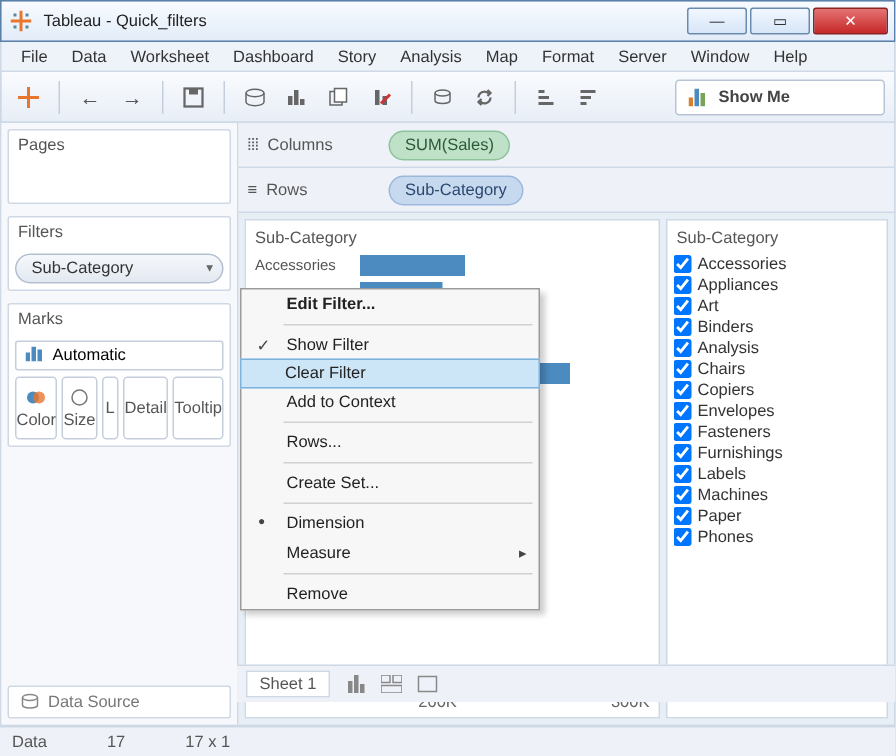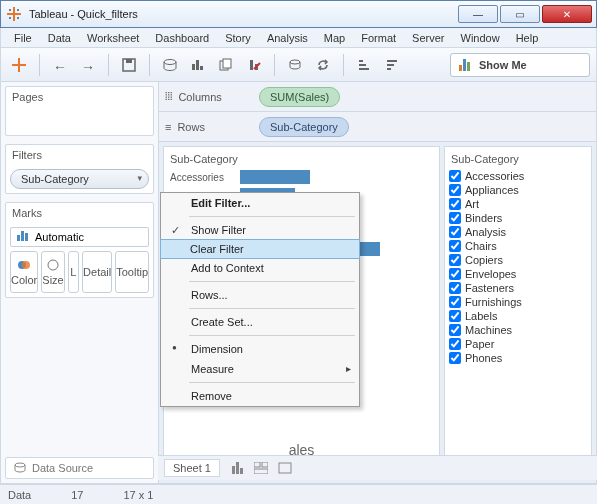--- a/index.html
+++ b/index.html
@@ -64,21 +64,21 @@
 .ctx { position:absolute; left:160px; top:192px; width: 200px; background:#f7f7f7; border:1px solid #9b9b9b; box-shadow: 3px 3px 4px rgba(0,0,0,0.2); z-index: 20; }
 .ctx-item { padding:4px 0 4px 30px; color:#222; position:relative; }
 .ctx-item.bold { font-weight:bold; }
 .ctx-item.hover { background:#cde6f7; border:1px solid #7bb3dd; margin:-1px; padding:3px 9px 3px 29px; }
 .ctx-sep { height:1px; background:#d0d0d0; margin:3px 4px 3px 28px; }
 .ctx-check::before { content:"✓"; position:absolute; left:10px; top:4px; color:#444; font-size:11px; }
 .ctx-arrow::after { content:"▸"; position:absolute; right:8px; top:4px; color:#444; font-size:10px;}
 .ctx-bullet::before { content:"●"; position:absolute; left:11px; top:4px; color:#444; font-size:8px;}
 
 
-.sheet-tabs { position:absolute; bottom:24px; left:158px; right:0; height:24px; background:#eef2f8; border-top:1px solid #cfd9e6; display:flex; align-items:center; padding:12px 6px; gap:10px; color:#555;}
+.sheet-tabs { position:absolute; bottom:36px; left:158px; right:0; height:24px; background:#eef2f8; border-top:1px solid #cfd9e6; display:flex; align-items:center; padding:12px 6px; gap:10px; color:#555;}
 .status { position:absolute; bottom:0; left:0; right:0; height:20px; background:#eef2f8; border-top:1px solid #cfd9e6; display:flex; align-items:center; padding:0 8px; gap:40px; color:#555;}
 
 svg { display:block; }
 </style>
 </head>
 <body>
 
 <div class="titlebar">
   <span class="app-icon">
     <svg width="14" height="14">

